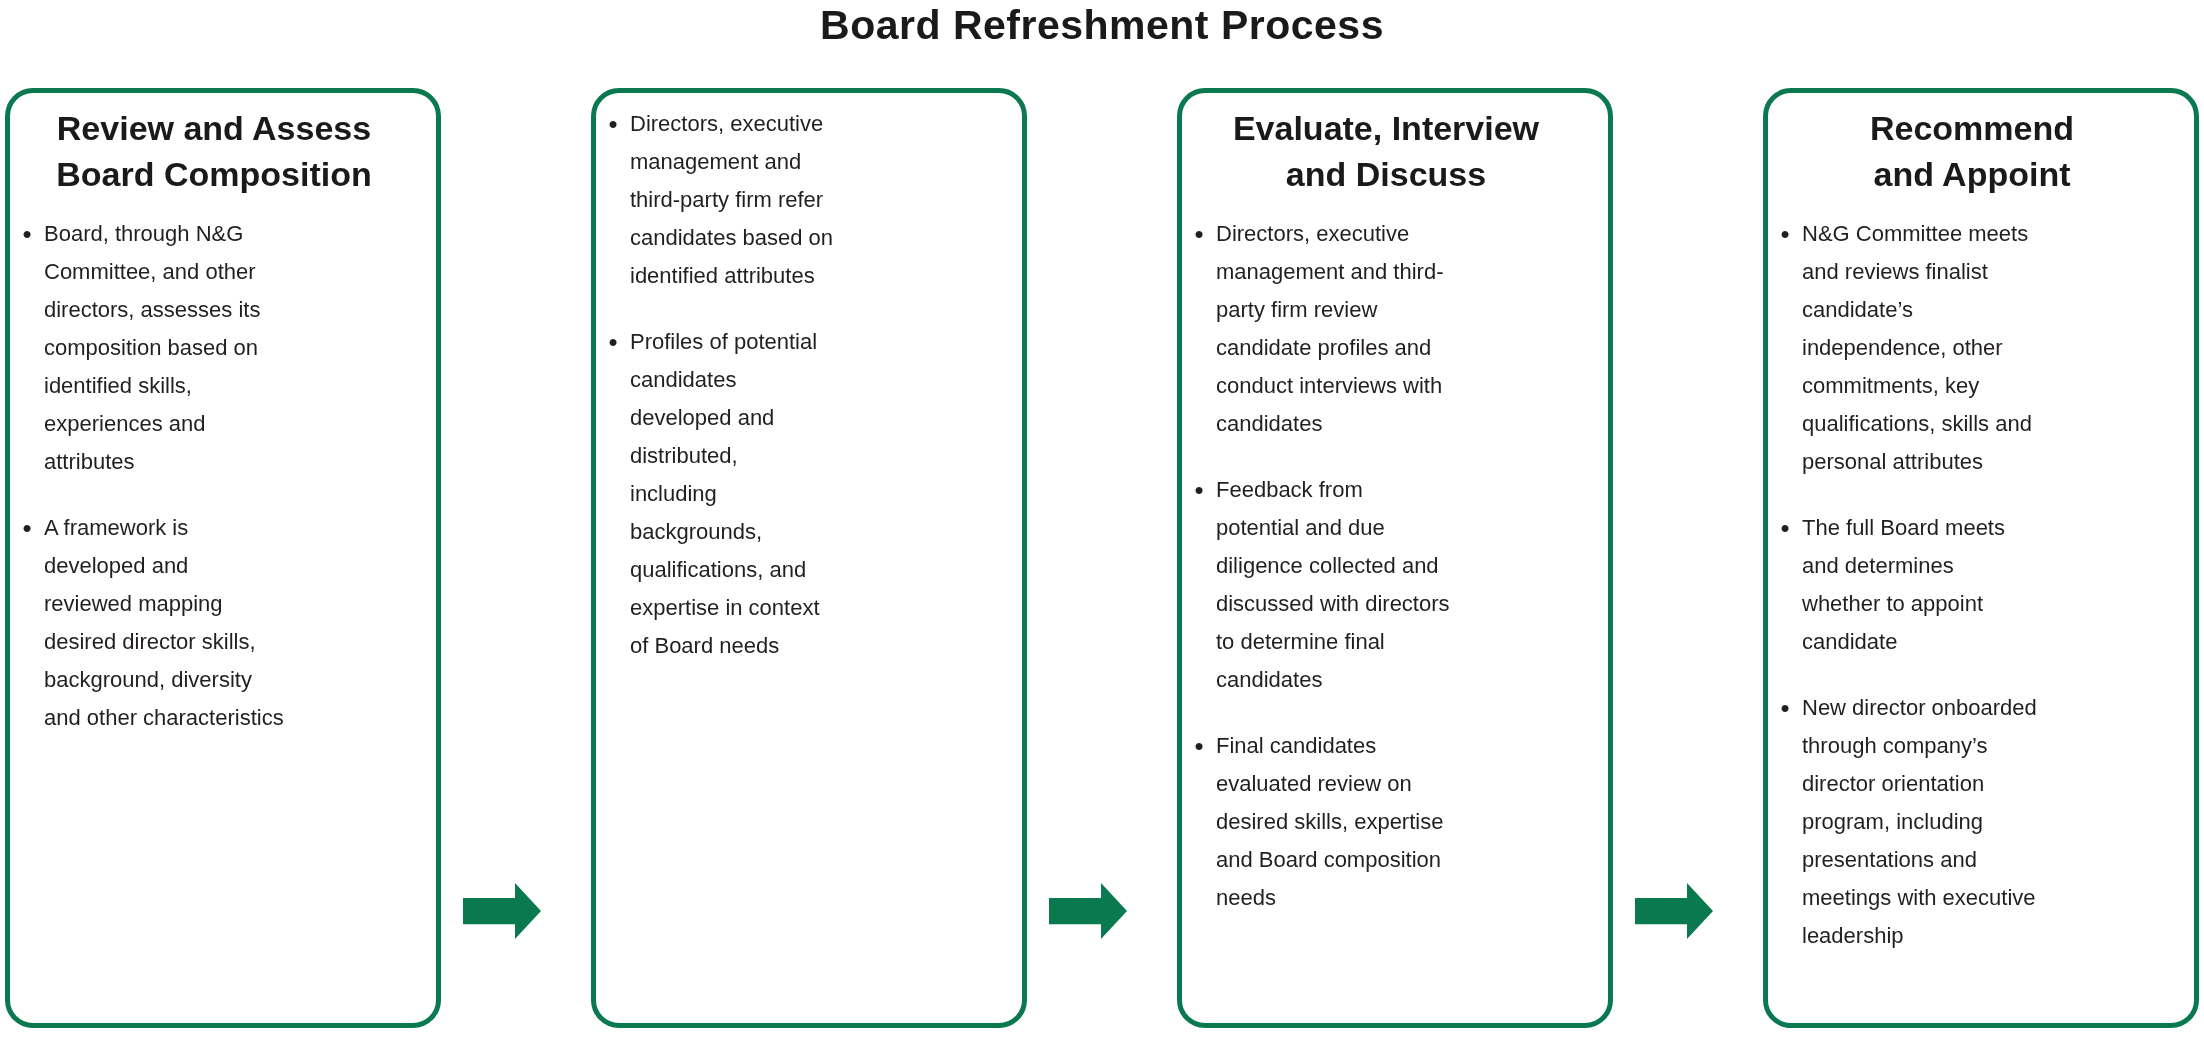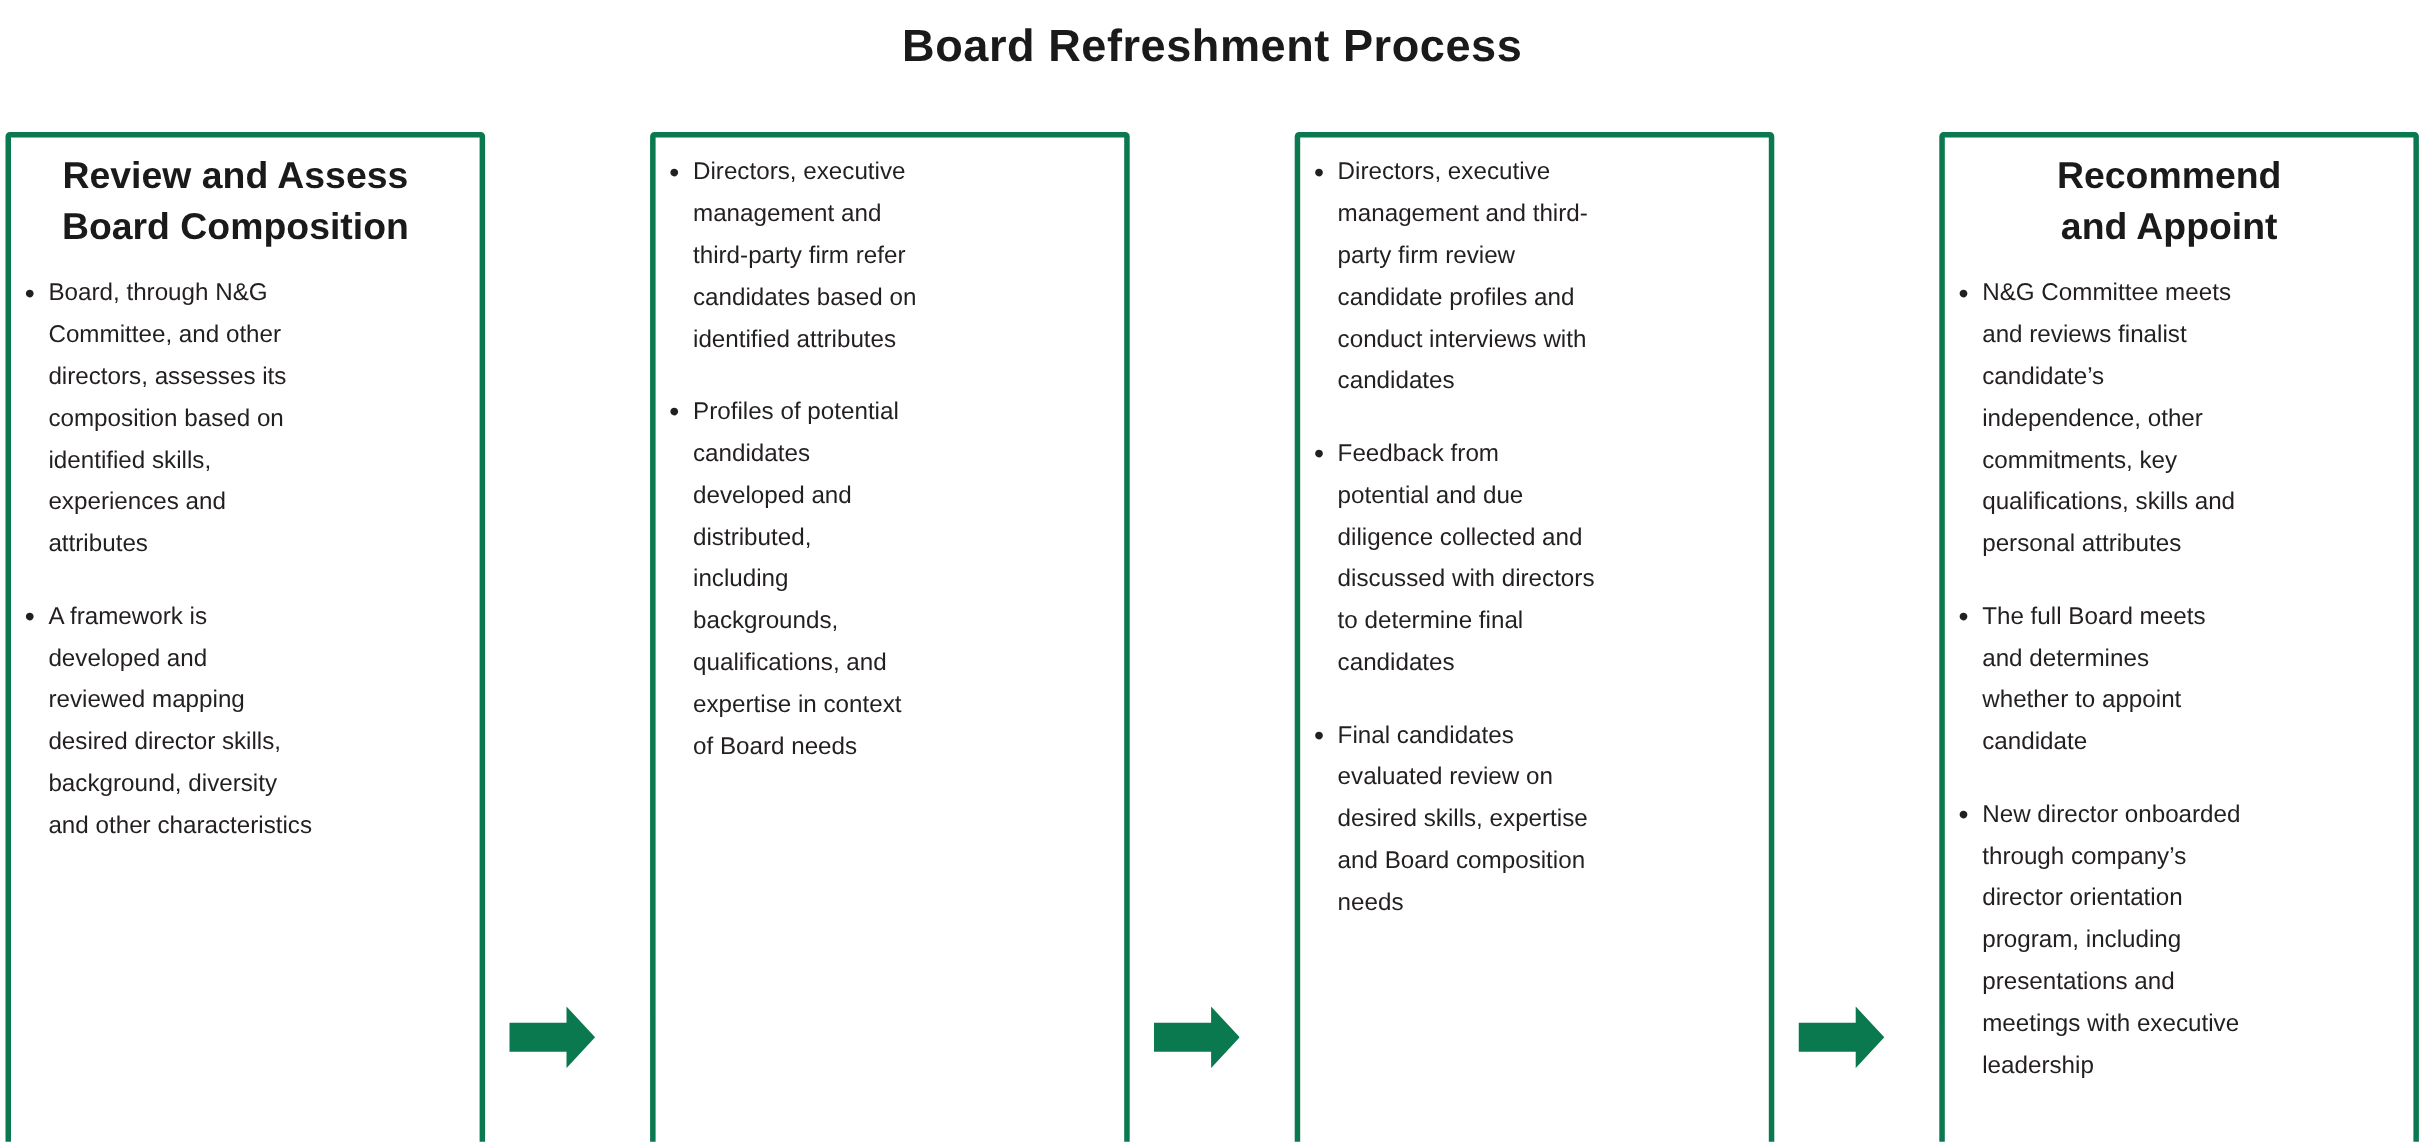--- a/index.html
+++ b/index.html
@@ -10,41 +10,41 @@
     height: 1038px;
     overflow: hidden;
   }
   .canvas {
     position: relative;
     width: 2204px;
     height: 1038px;
     background: #ffffff;
   }
   .page-title {
-    margin: 16px;
+    margin: 0;
     height: 88px;
     padding-top: 2px;
     text-align: center;
     font-size: 41px;
     line-height: 46px;
     font-weight: bold;
     color: var(--heading, #1a1a1a);
     letter-spacing: 0.5px;
   }
   .row {
     display: flex;
     margin: 0 5px;
     gap: 50px;
     height: 940px;
     align-items: stretch;
   }
   .box {
     flex: 1 1 0;
     border: 5px solid var(--accent, #0b7950);
-    border-radius: 4px;
+    border-radius: 28px;
     background: #ffffff;
     padding: 12px 18px 0 0;
     min-width: 0;
   }
   .box h2 {
     margin: 0 0 18px 0;
     padding: 0 6px;
     text-align: center;
     font-size: 34px;
     line-height: 46px;
@@ -171,20 +171,22 @@
 
     <div class="gap">
       <div class="arrow-wrap">
         <svg viewBox="0 0 78 64" preserveAspectRatio="none" aria-hidden="true">
           <polygon points="0,17 52,17 52,0 78,32 52,64 52,47 0,47"></polygon>
         </svg>
       </div>
     </div>
 
     <section class="box">
+      <h2>Evaluate, Interview
+and Discuss</h2>
       <ul class="bullets">
         <li class="bullet">
           <span class="dot">•</span>
           <span class="bullet-text">Directors, executive
 management and third-
 party firm review
 candidate profiles and
 conduct interviews with
 candidates</span>
         </li>

